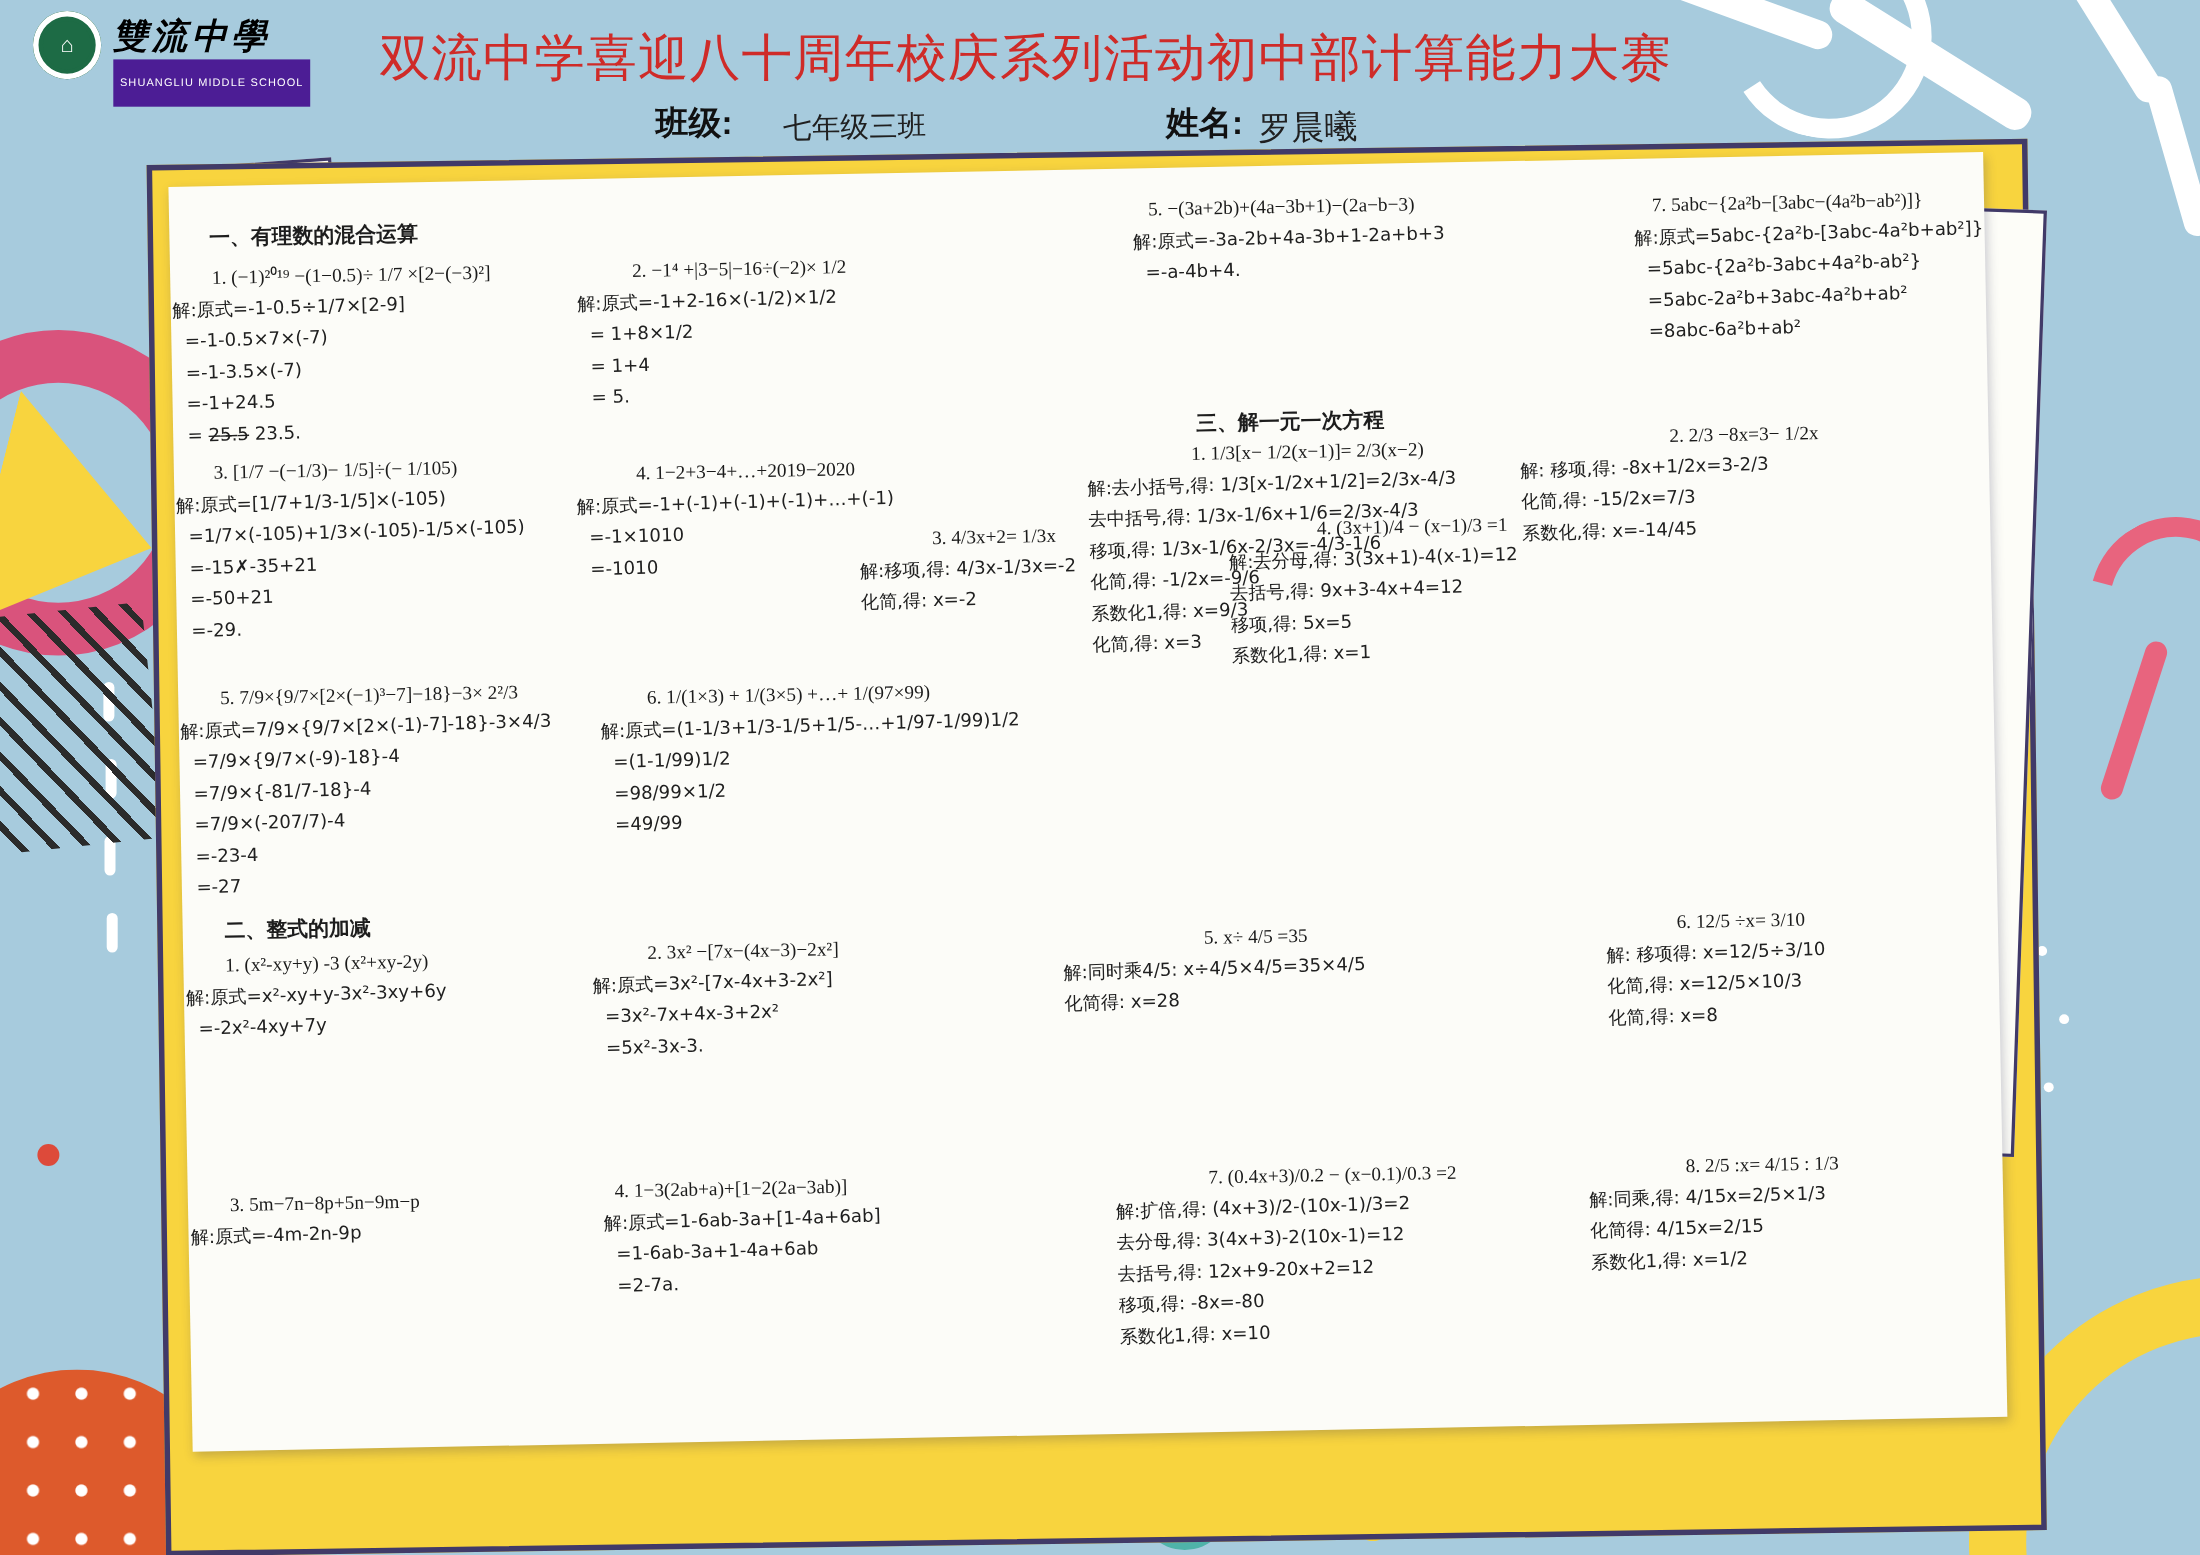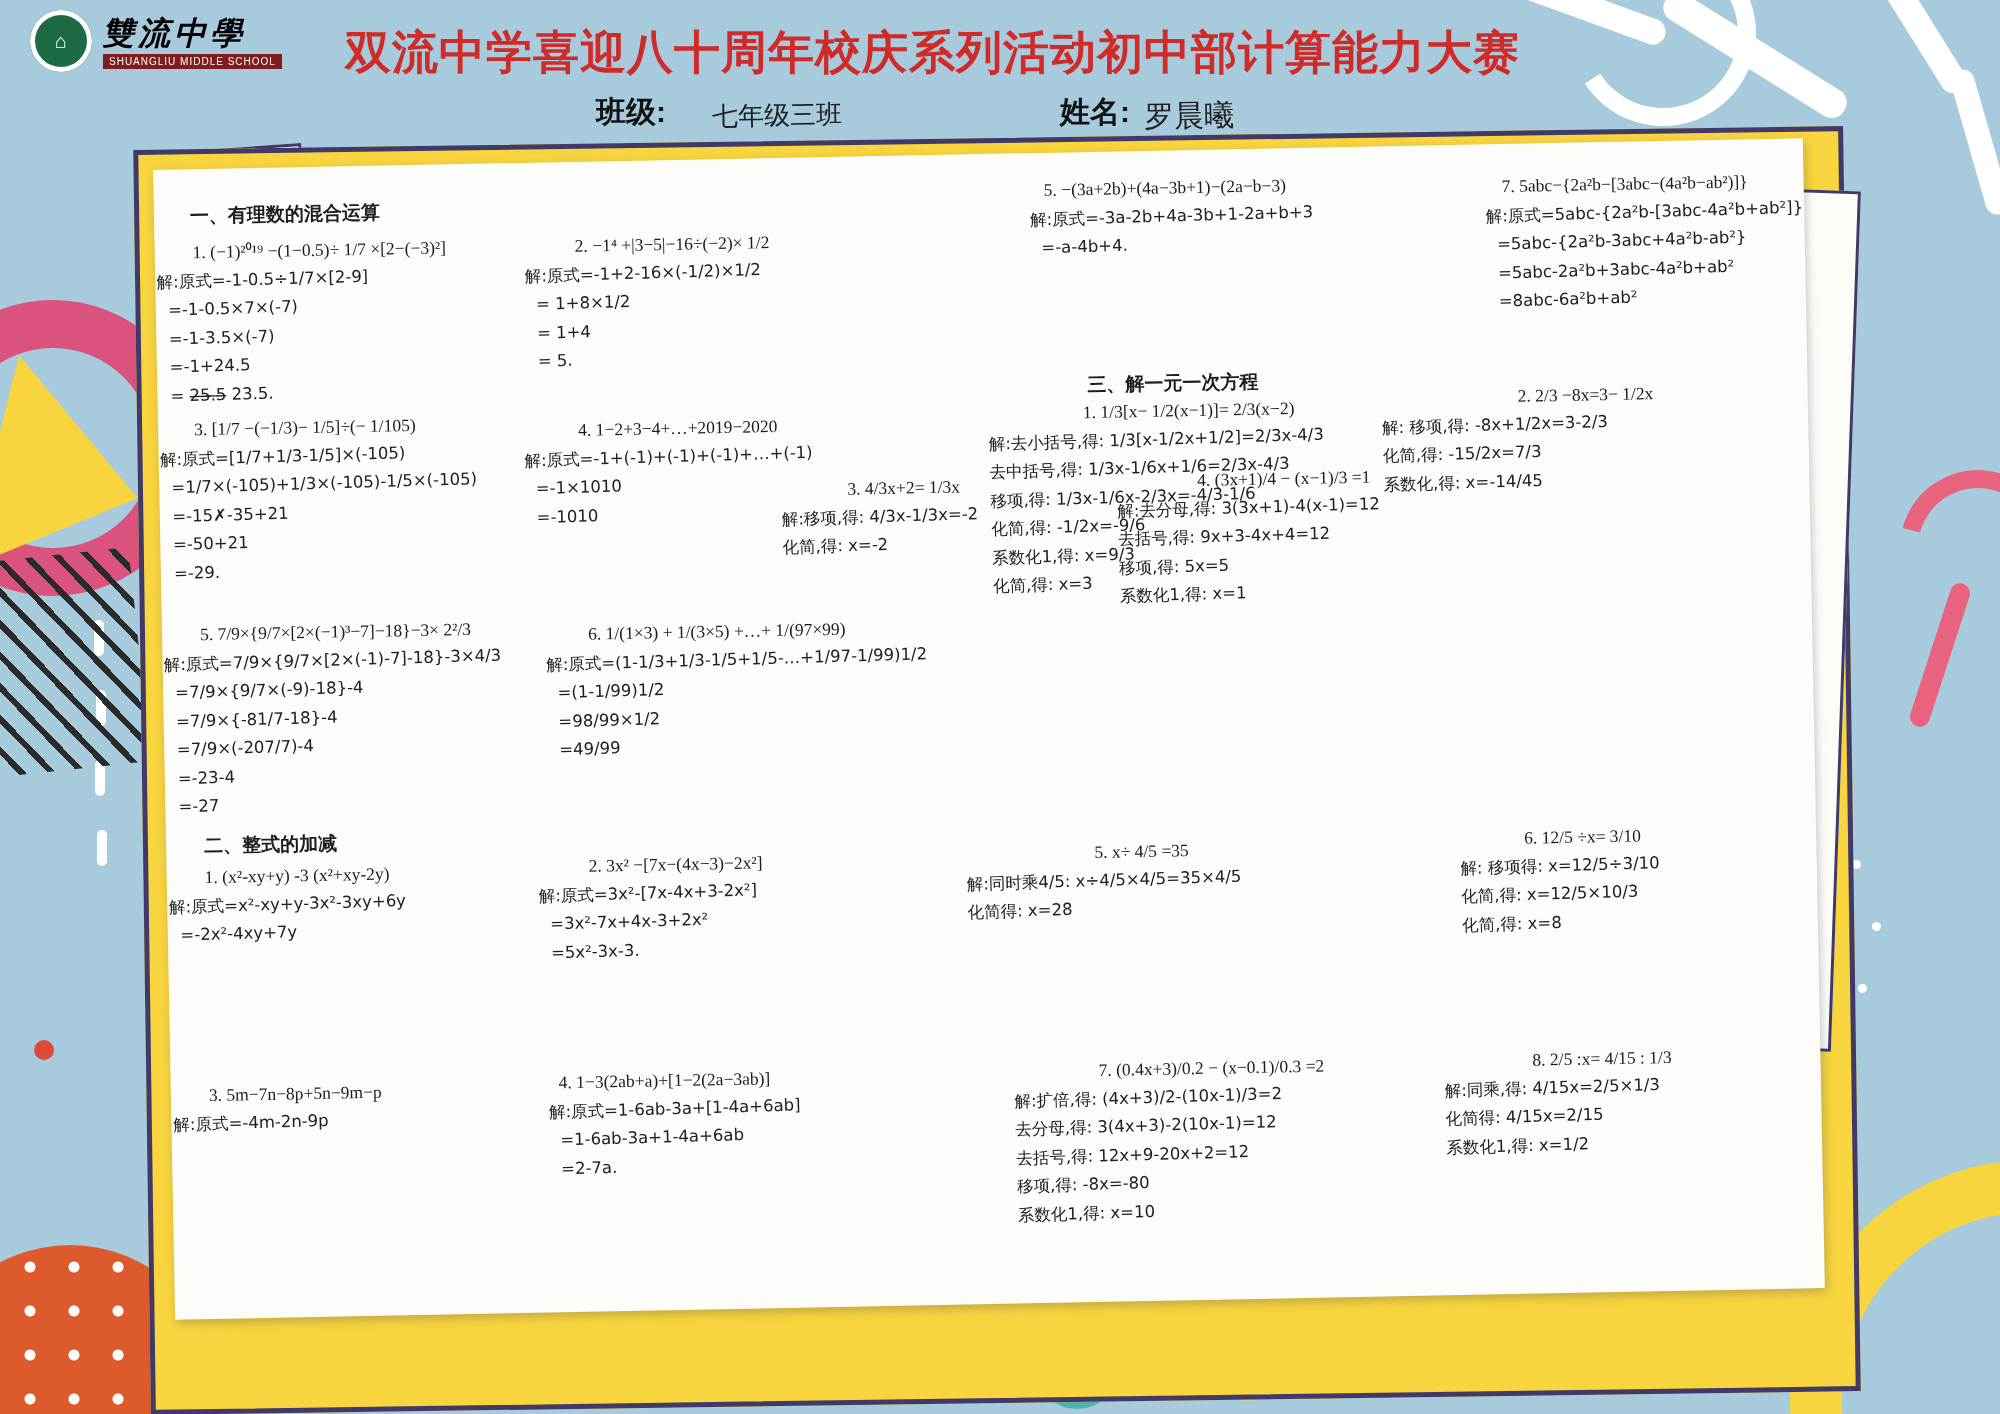--- a/index.html
+++ b/index.html
@@ -5,23 +5,23 @@
   html,body{margin:0;padding:0;}
   #stage{position:relative;width:2000px;height:1414px;background:#a7cbdd;overflow:hidden;
          font-family:"Liberation Sans",sans-serif;}
   .abs{position:absolute;}
   
   #logo-disc{left:30px;top:10px;width:62px;height:62px;border-radius:50%;background:#1d6b45;
              display:flex;align-items:center;justify-content:center;box-shadow:inset 0 0 0 5px #fff,inset 0 0 0 9px #1d6b45;}
   #logo-glyph{color:#fff;font-size:20px;line-height:1;}
   #logo-zh{left:102px;top:12px;font-family:"DejaVu Serif",serif;font-weight:bold;font-style:italic;
            font-size:32px;color:#000000;letter-spacing:4px;white-space:nowrap;}
-  #logo-en{left:103px;top:54px;background:#7f1d1d;color:#fff;font-size:10px;letter-spacing:1px;
-           padding:2px 6px;white-space:nowrap;}
-  #main-title{left:345px;top:22px;width:1180px;font-size:46px;font-weight:700;color:#cf2b28;
+  #logo-en{left:103px;top:54px;background:#4c1d95;color:#fff;font-size:10px;letter-spacing:1px;
+           padding:16px 6px;white-space:nowrap;}
+  #main-title{left:345px;top:22px;width:1180px;font-size:46px;font-weight:400;color:#cf2b28;
               letter-spacing:1px;white-space:nowrap;}
   .hdr-label{font-size:30px;font-weight:bold;color:#111;}
   .hw{font-family:"DejaVu Sans",sans-serif;color:#202020;}
   .hdr-val{font-size:26px;transform:rotate(-1deg);}
   
   #corner-sheet{left:158px;top:148px;width:140px;height:74px;background:#fdfdf8;border:3px solid #413a68;transform:rotate(-4deg);}
   #mat{left:142px;top:138px;width:1700px;height:1255px;background:#f8d43e;border:5px solid #413a68;transform:rotate(-0.8deg);}
   #backing-sheet{left:1495px;top:185px;width:345px;height:855px;background:#fdfdf8;border:3px solid #413a68;transform:rotate(2deg);}
   #paper{left:164px;top:154px;width:1650px;height:1150px;background:#fcfcf8;transform:rotate(-1.1deg);
          box-shadow:2px 4px 10px rgba(40,40,80,.25);}

